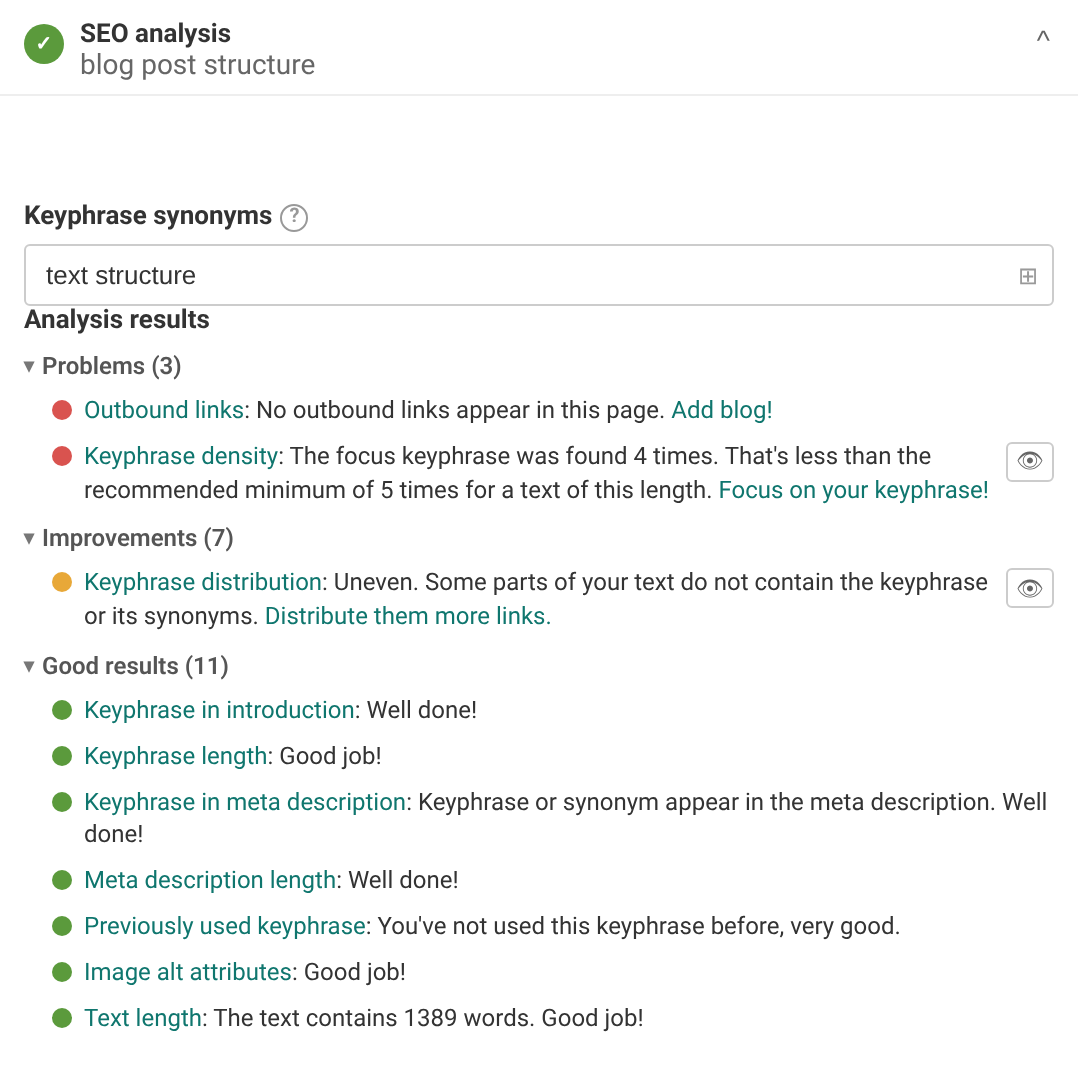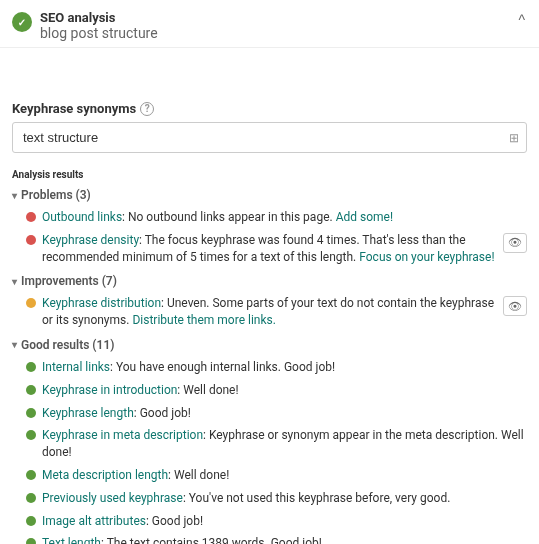--- a/index.html
+++ b/index.html
@@ -73,41 +73,41 @@
       border: 1.5px solid #999;
       display: inline-flex;
       align-items: center;
       justify-content: center;
       font-size: 10px;
       color: #999;
       cursor: pointer;
     }
     .input-wrapper {
       position: relative;
-      margin-bottom: 16px;
+      margin-bottom: 0;
     }
     .keyphrase-input {
       width: 100%;
       padding: 7px 30px 7px 10px;
       border: 1px solid #ccc;
       border-radius: 3px;
       font-size: 13px;
       color: #333;
       outline: none;
     }
     .input-icon {
       position: absolute;
       right: 8px;
       top: 50%;
       transform: translateY(-50%);
       color: #999;
       font-size: 12px;
     }
     .analysis-title {
-      font-size: 10px;
+      font-size: 13px;
       font-weight: 700;
       margin-bottom: 8px;
     }
     .section-header {
       display: flex;
       align-items: center;
       gap: 4px;
       font-size: 12px;
       font-weight: 600;
       color: #555;
@@ -193,21 +193,21 @@
     <div class="analysis-title">Analysis results</div>
 
     <div class="group-block problems-group">
       <div class="section-header">
         <span class="chevron">▾</span>
         <span>Problems (3)</span>
       </div>
       <div class="result-item">
         <span class="dot dot-red"></span>
         <span class="result-text">
-          <a href="#">Outbound links</a>: No outbound links appear in this page. <a href="#">Add some!</a>
+          <a href="#">Outbound links</a>: No outbound links appear in this page. <a href="#">Add blog!</a>
         </span>
       </div>
       <div class="result-item">
         <span class="dot dot-red"></span>
         <span class="result-text">
           <a href="#">Keyphrase density</a>: The focus keyphrase was found 4 times. That's less than the recommended minimum of 5 times for a text of this length. <a href="#">Focus on your keyphrase!</a>
         </span>
         <button class="eye-btn">👁</button>
       </div>
     </div>
@@ -226,24 +226,20 @@
       </div>
     </div>
 
     <div class="group-block">
       <div class="section-header">
         <span class="chevron">▾</span>
         <span>Good results (11)</span>
       </div>
       <div class="result-item">
         <span class="dot dot-green"></span>
-        <span class="result-text"><a href="#">Internal links</a>: You have enough internal links. Good job!</span>
-      </div>
-      <div class="result-item">
-        <span class="dot dot-green"></span>
         <span class="result-text"><a href="#">Keyphrase in introduction</a>: Well done!</span>
       </div>
       <div class="result-item">
         <span class="dot dot-green"></span>
         <span class="result-text"><a href="#">Keyphrase length</a>: Good job!</span>
       </div>
       <div class="result-item">
         <span class="dot dot-green"></span>
         <span class="result-text"><a href="#">Keyphrase in meta description</a>: Keyphrase or synonym appear in the meta description. Well done!</span>
       </div>

